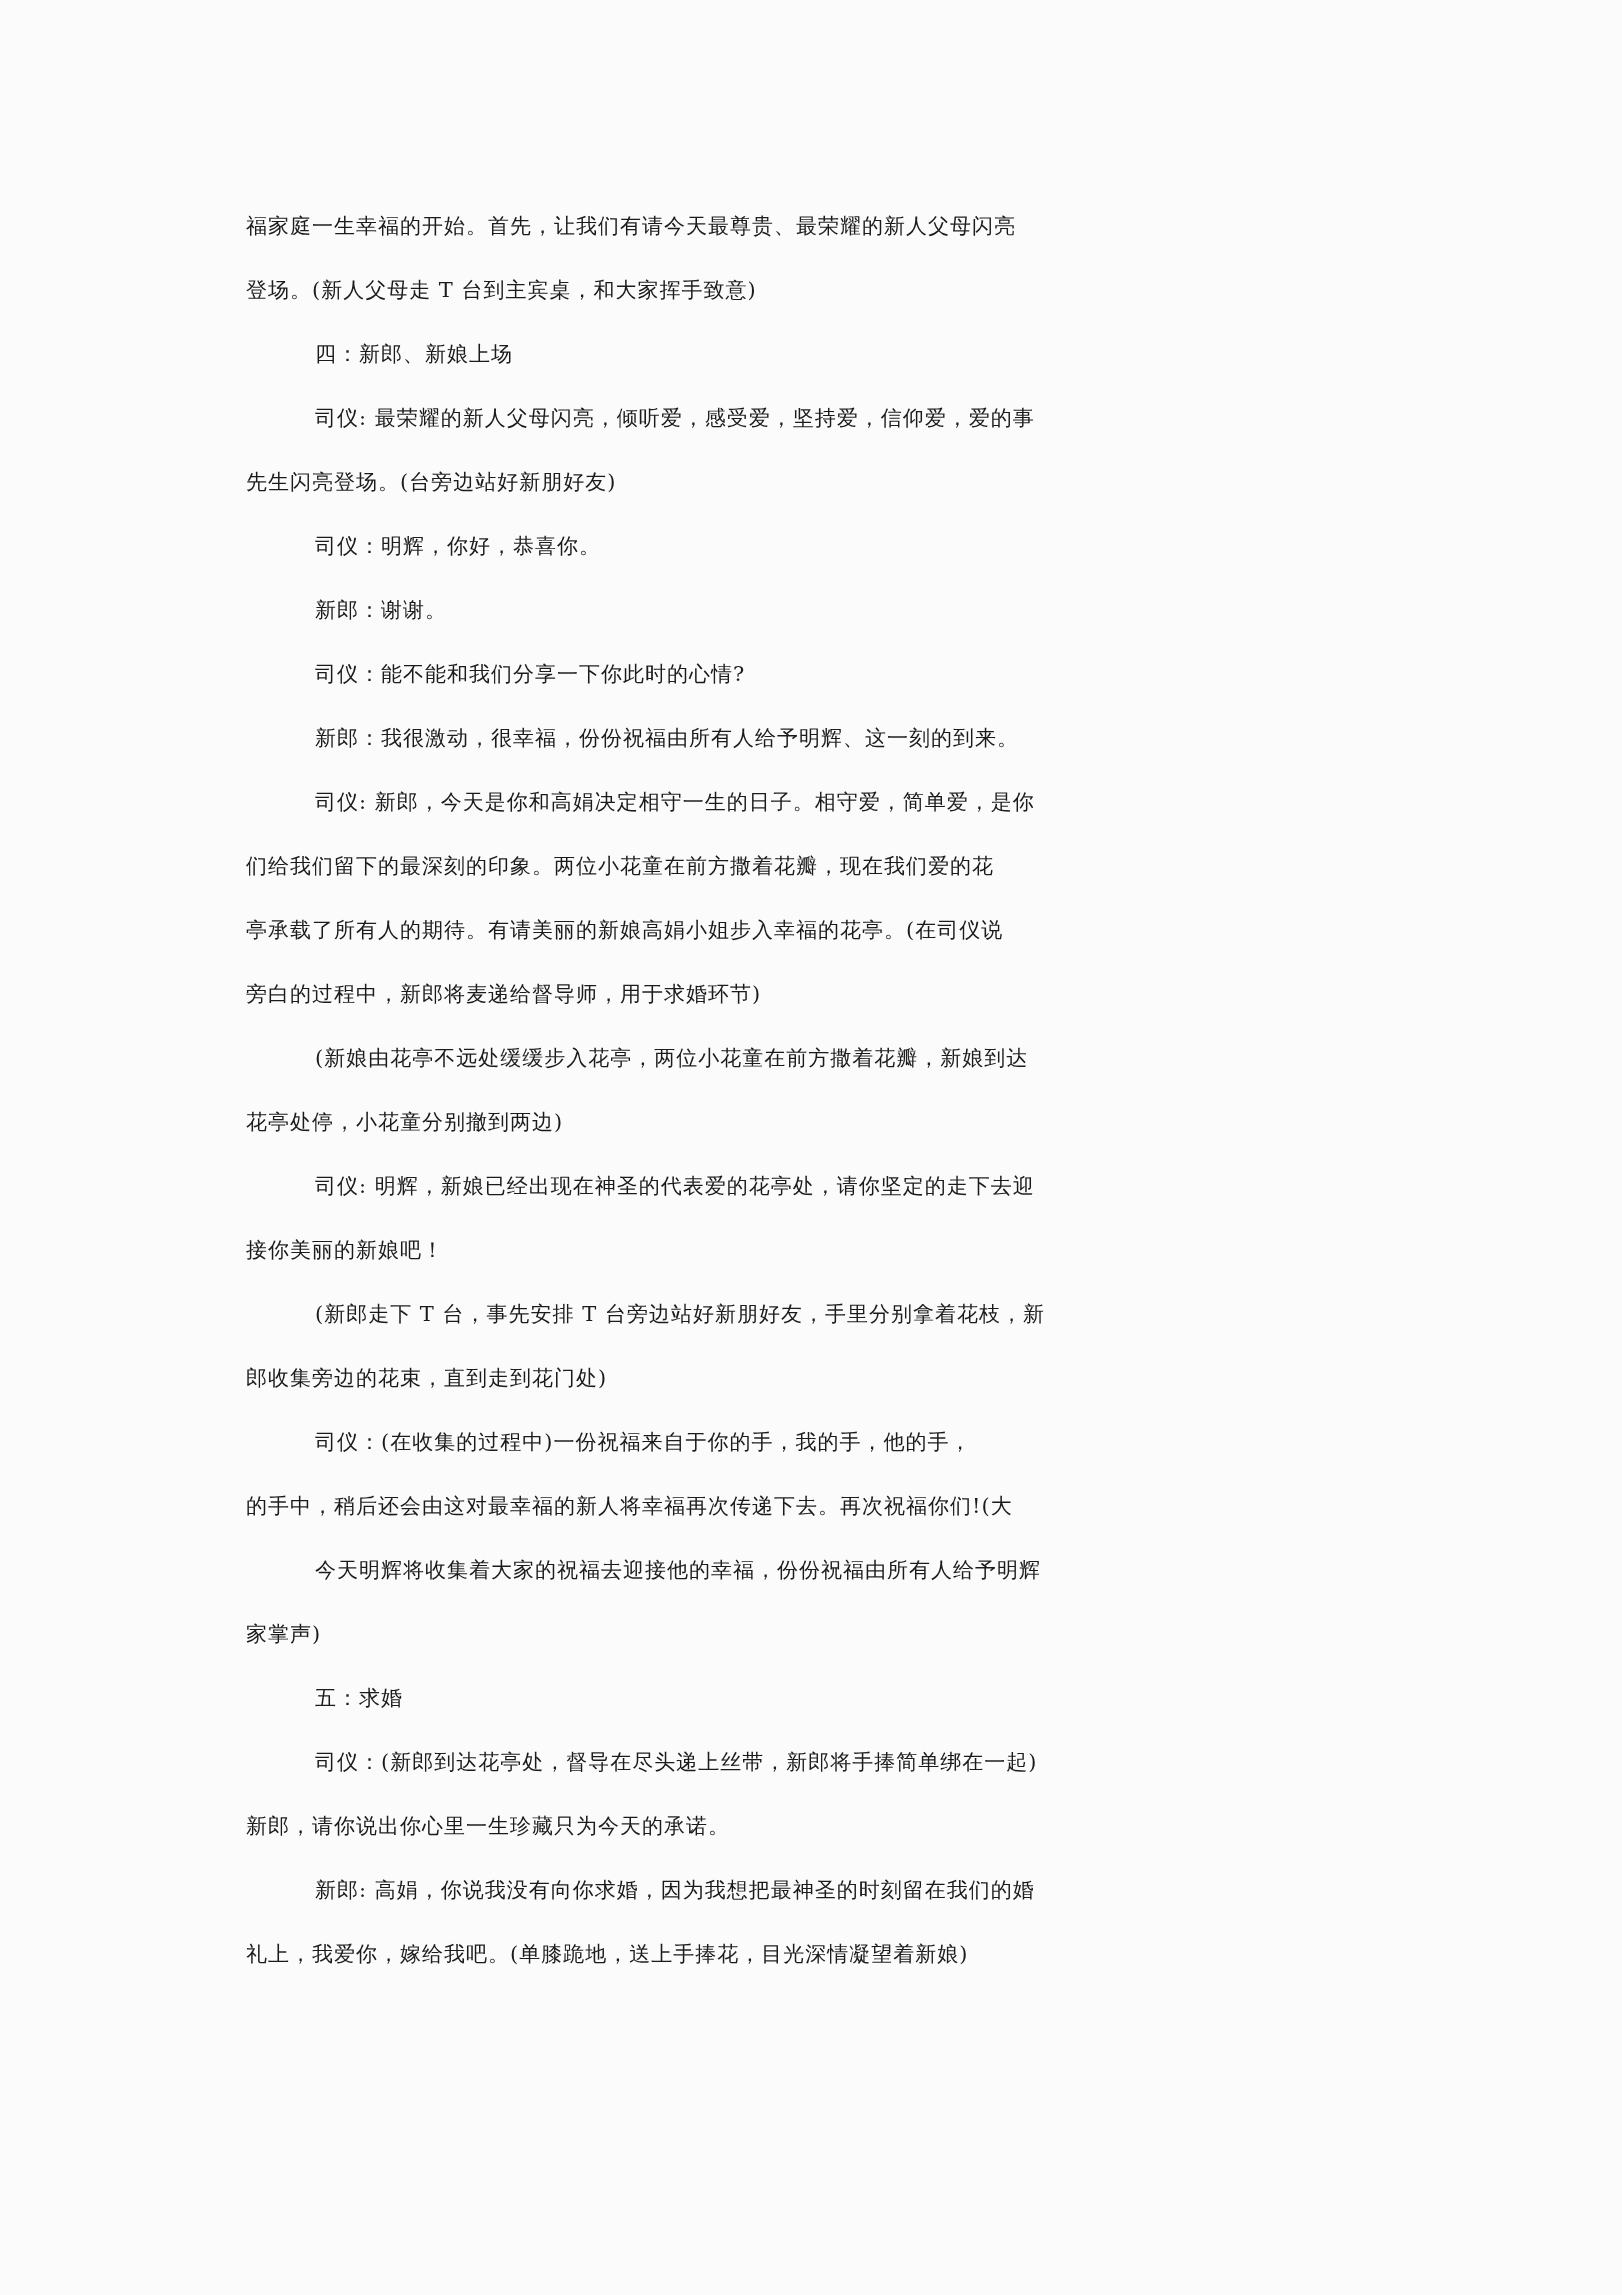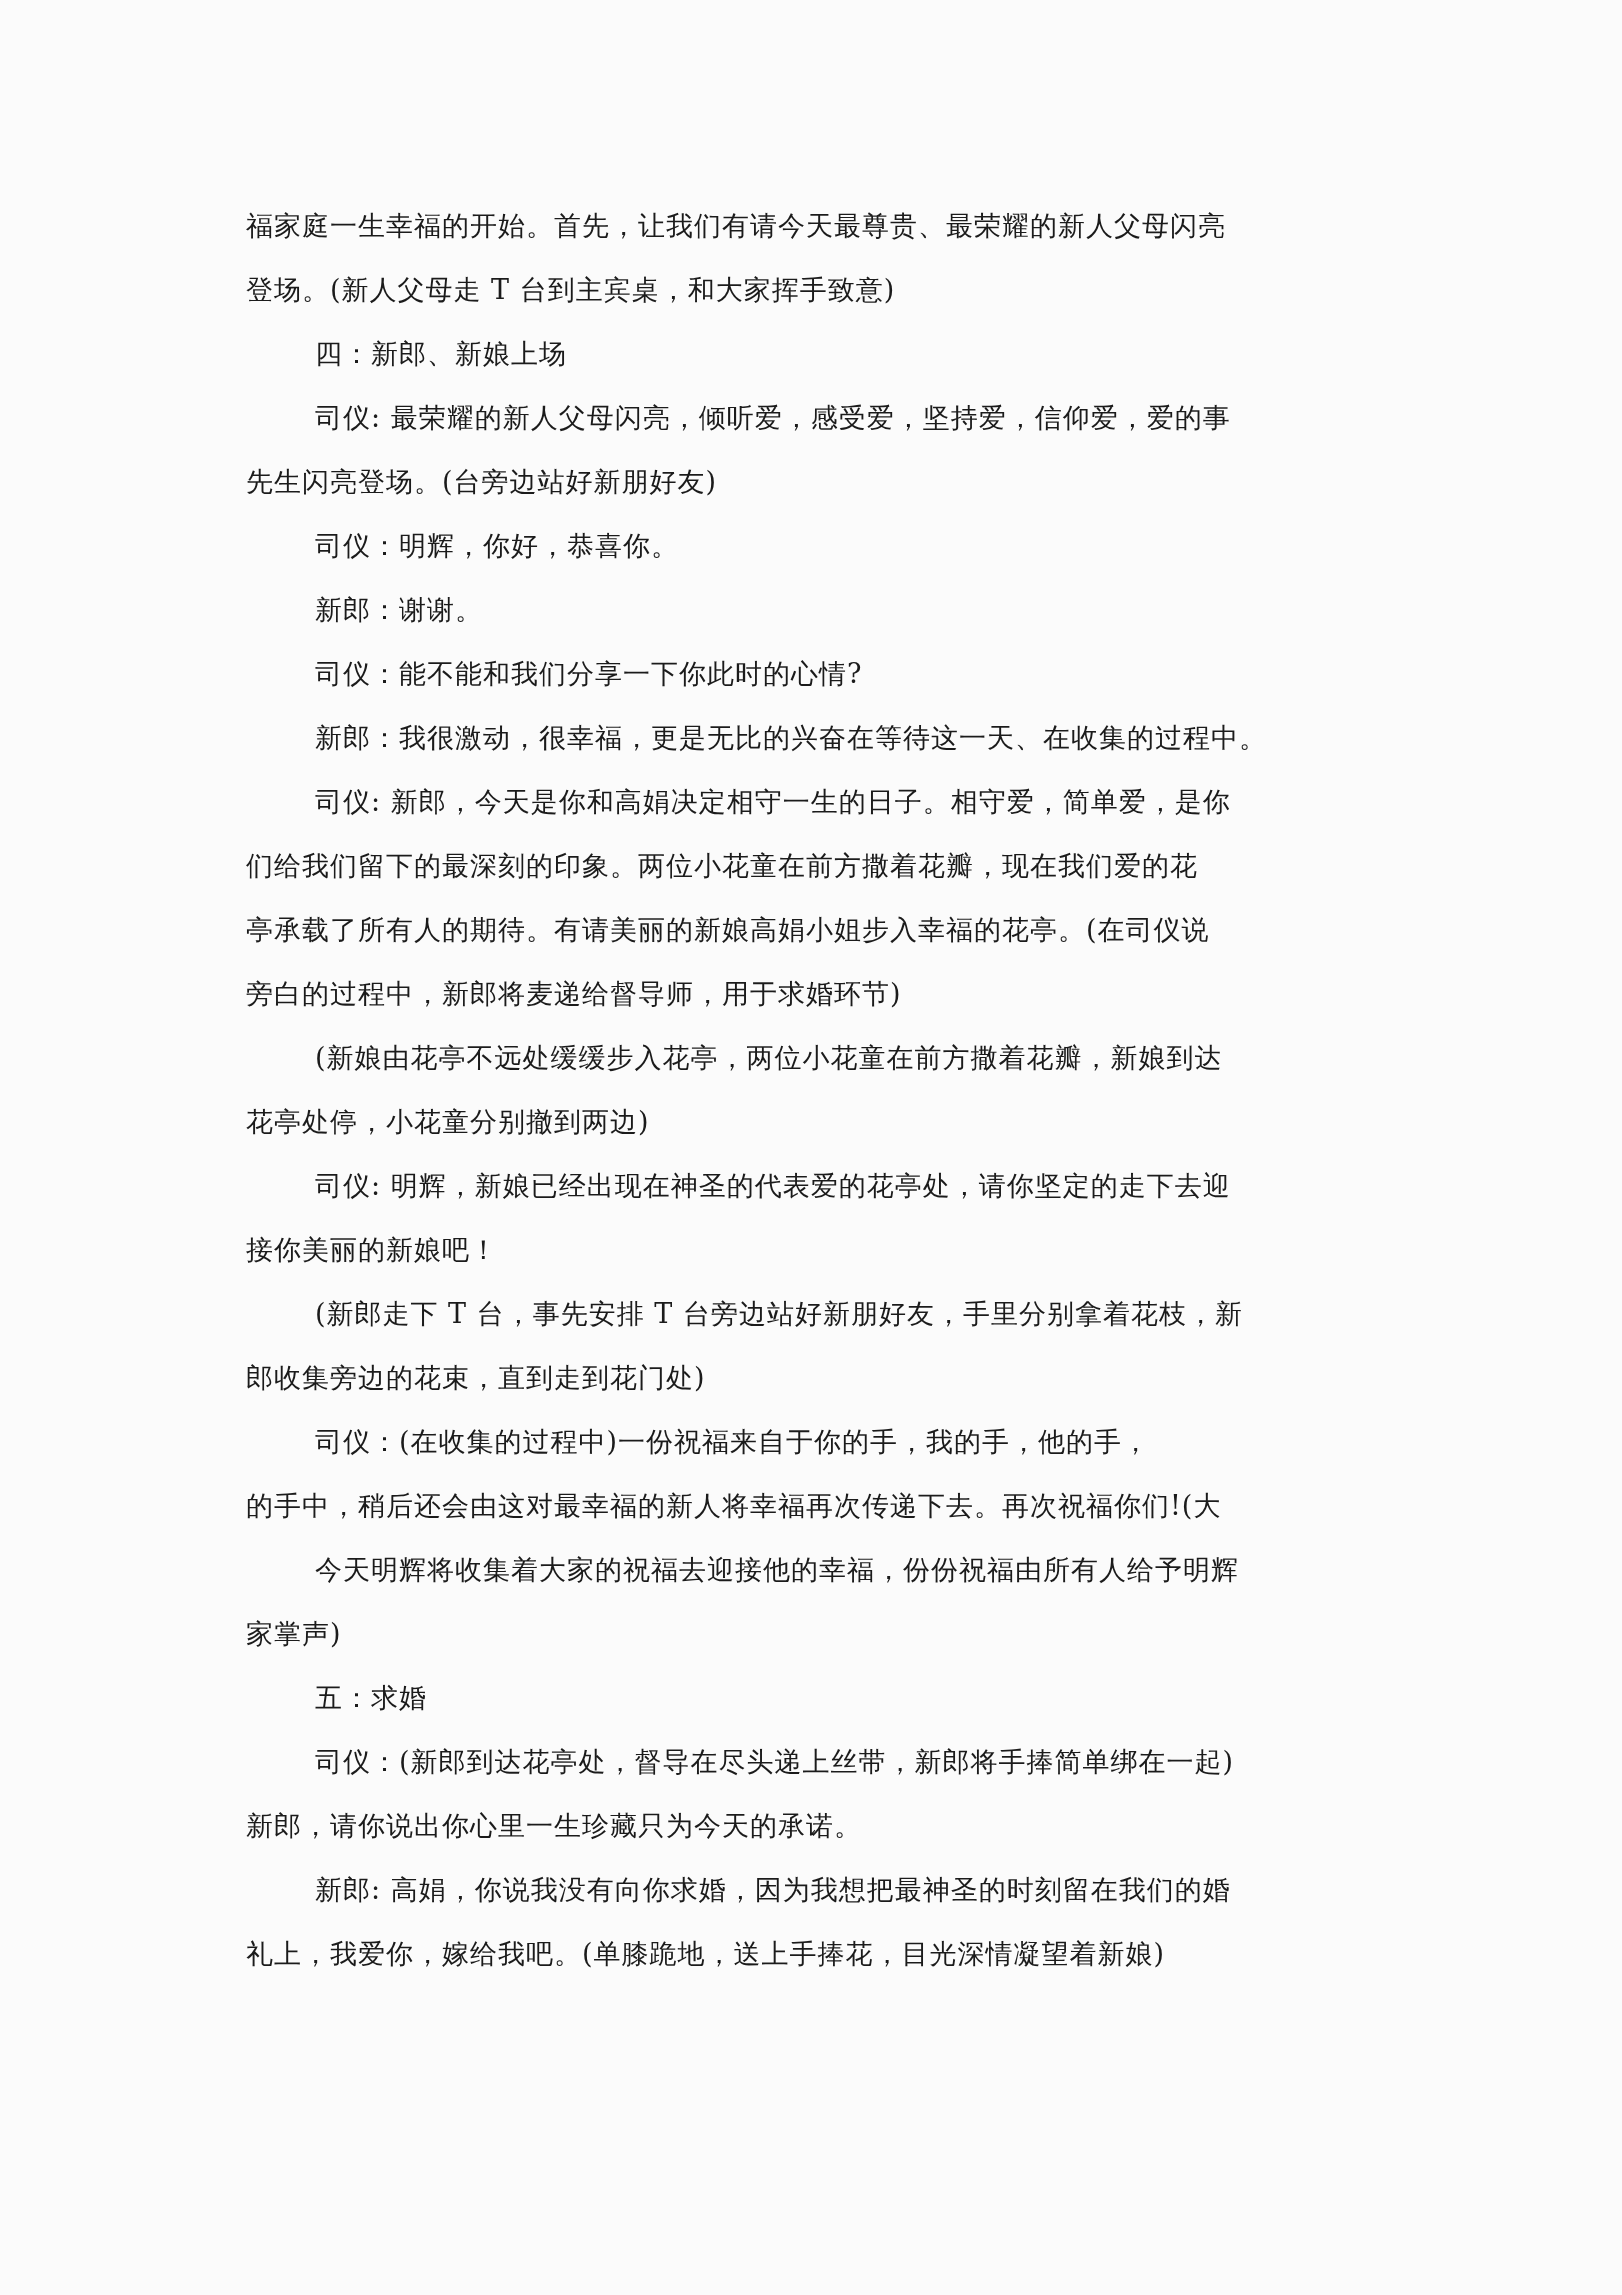--- a/index.html
+++ b/index.html
@@ -19,21 +19,21 @@
     width: 1623px;
     height: 2295px;
     background: #fbfbfb;
   }
   .text-block {
     position: absolute;
     left: 246px;
     top: 194px;
     width: 1197px;
     font-family: "DejaVu Serif", "Liberation Serif", serif;
-    font-size: 27px;
+    font-size: 21px;
     line-height: 64px;
     letter-spacing: 1px;
     color: #1b1b1b;
     text-align: left;
   }
   .text-line {
     white-space: nowrap;
     height: 64px;
   }
   .text-line.indent {
@@ -46,21 +46,21 @@
 <div class="page">
   <div class="text-block" style="color: rgb(27, 27, 27);">
       <div class="text-line">福家庭一生幸福的开始。首先，让我们有请今天最尊贵、最荣耀的新人父母闪亮</div>
       <div class="text-line">登场。(新人父母走 T 台到主宾桌，和大家挥手致意)</div>
       <div class="text-line indent">四：新郎、新娘上场</div>
       <div class="text-line indent">司仪: 最荣耀的新人父母闪亮，倾听爱，感受爱，坚持爱，信仰爱，爱的事</div>
       <div class="text-line">先生闪亮登场。(台旁边站好新朋好友)</div>
       <div class="text-line indent">司仪：明辉，你好，恭喜你。</div>
       <div class="text-line indent">新郎：谢谢。</div>
       <div class="text-line indent">司仪：能不能和我们分享一下你此时的心情?</div>
-      <div class="text-line indent">新郎：我很激动，很幸福，更是无比的兴奋在等待这一天、在收集的过程中。</div>
+      <div class="text-line indent">新郎：我很激动，很幸福，份份祝福由所有人给予明辉、这一刻的到来。</div>
       <div class="text-line indent">司仪: 新郎，今天是你和高娟决定相守一生的日子。相守爱，简单爱，是你</div>
       <div class="text-line">们给我们留下的最深刻的印象。两位小花童在前方撒着花瓣，现在我们爱的花</div>
       <div class="text-line">亭承载了所有人的期待。有请美丽的新娘高娟小姐步入幸福的花亭。(在司仪说</div>
       <div class="text-line">旁白的过程中，新郎将麦递给督导师，用于求婚环节)</div>
       <div class="text-line indent">(新娘由花亭不远处缓缓步入花亭，两位小花童在前方撒着花瓣，新娘到达</div>
       <div class="text-line">花亭处停，小花童分别撤到两边)</div>
       <div class="text-line indent">司仪: 明辉，新娘已经出现在神圣的代表爱的花亭处，请你坚定的走下去迎</div>
       <div class="text-line">接你美丽的新娘吧！</div>
       <div class="text-line indent">(新郎走下 T 台，事先安排 T 台旁边站好新朋好友，手里分别拿着花枝，新</div>
       <div class="text-line">郎收集旁边的花束，直到走到花门处)</div>

